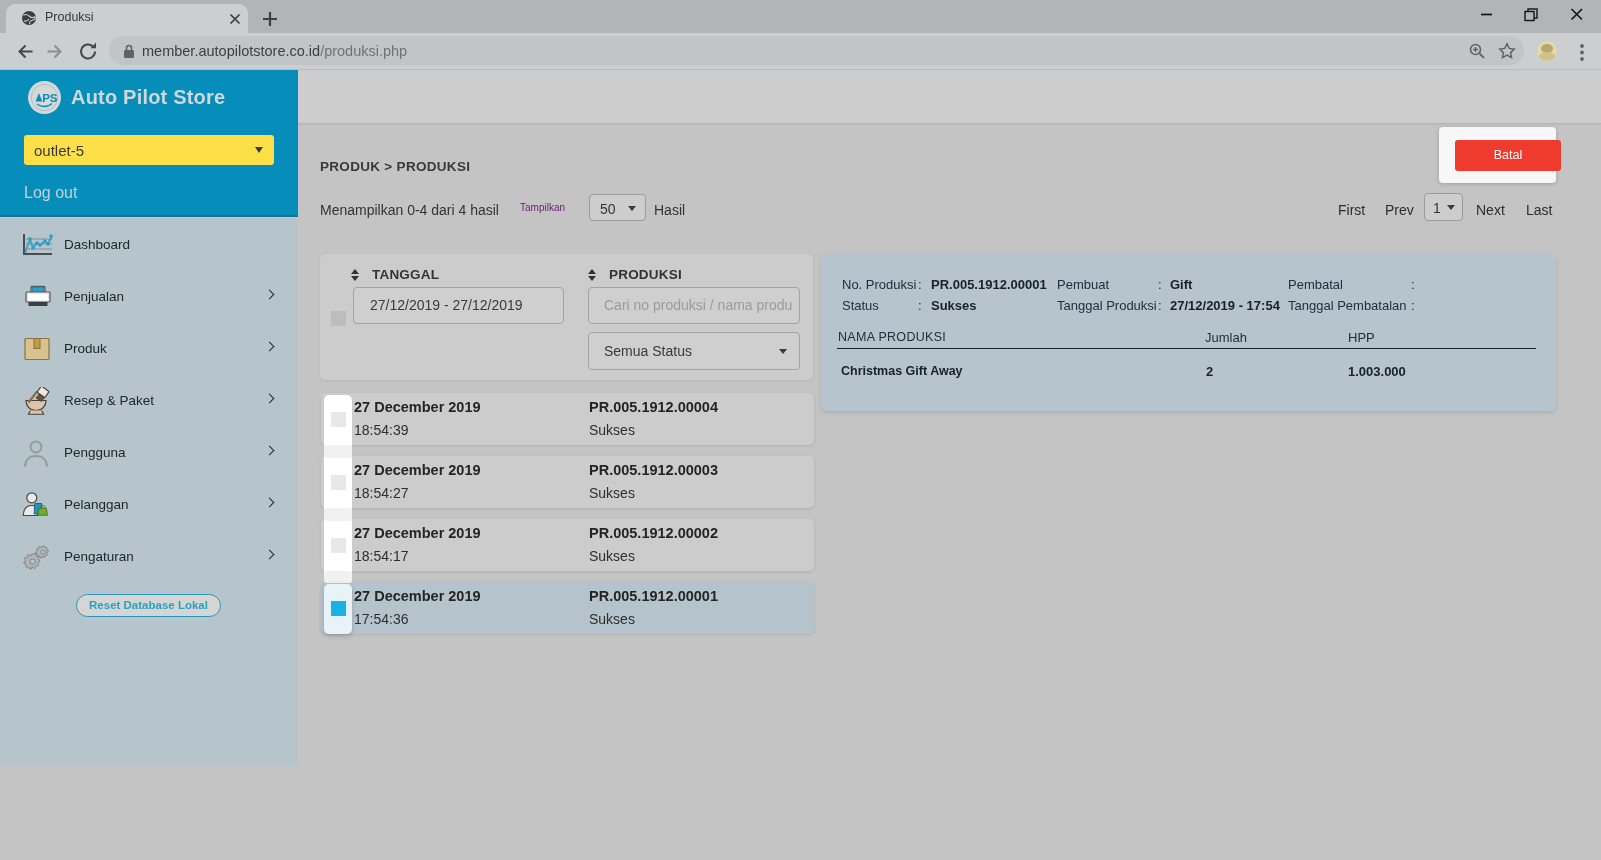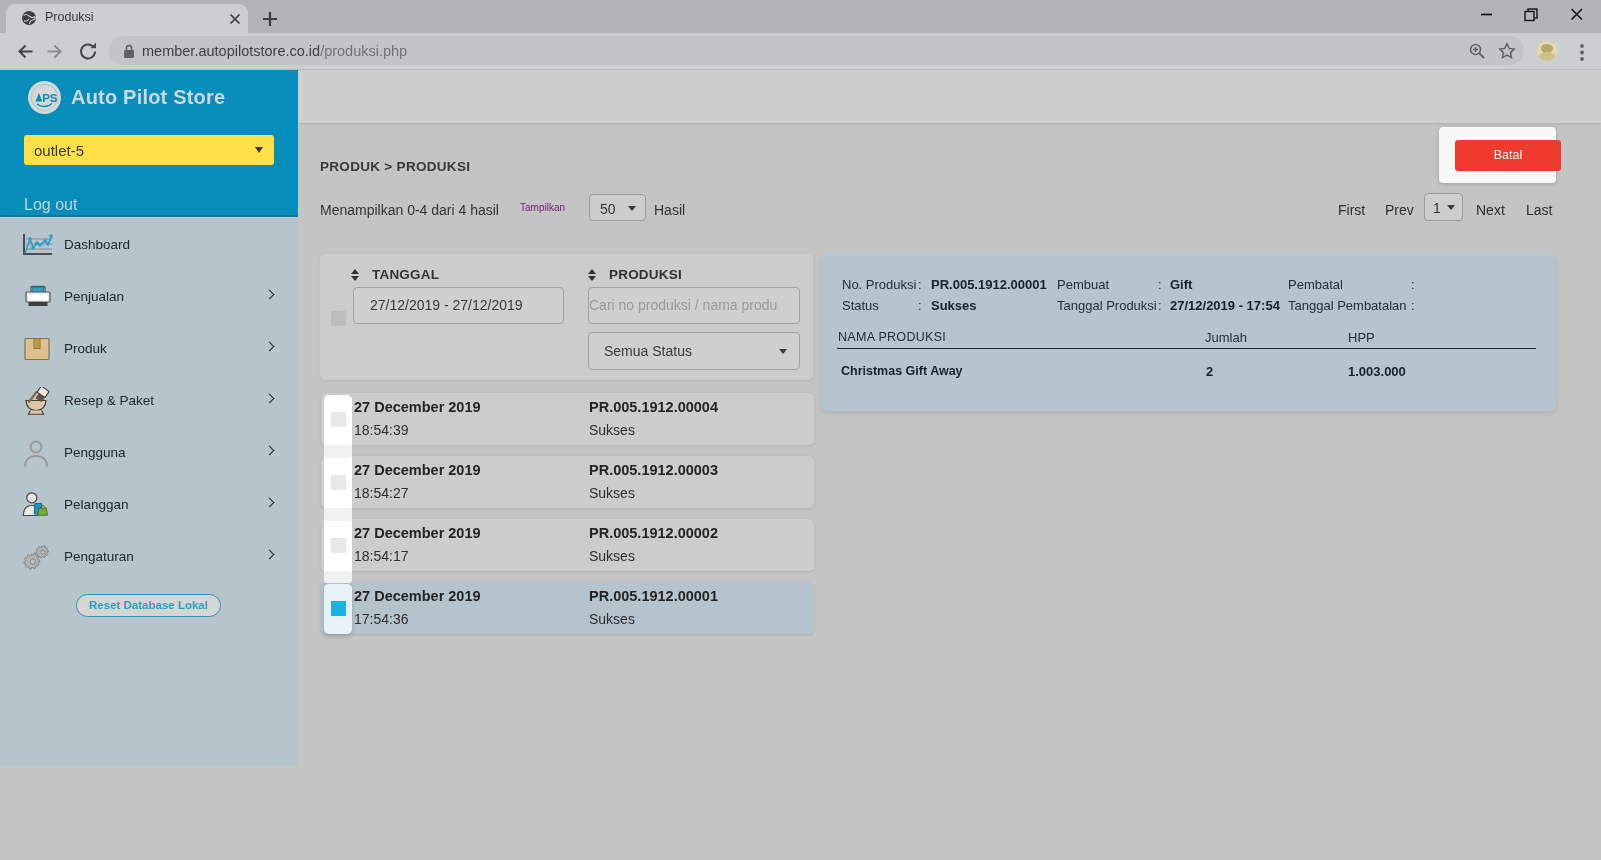--- a/index.html
+++ b/index.html
@@ -21,21 +21,21 @@
   
   #page { position:absolute; left:0; top:70px; width:1601px; height:790px; background:#c4c4c4; }
 
   
   #sidebar { position:absolute; left:0; top:0; width:298px; height:696px; background:#b6c4cb; }
   #sidehead { position:absolute; left:0; top:0; width:298px; height:145px; background:#078db9; }
   #brand { position:absolute; left:71px; top:16px; font-size:20px; font-weight:bold; color:#ccd8dc; letter-spacing:0.2px; }
   #outletsel { position:absolute; left:24px; top:65px; width:250px; height:30px; background:#fde047; border-radius:3px; }
   #outletsel .txt { position:absolute; left:10px; top:7px; font-size:15px; color:#3a3a3a; }
   #outletsel .arr { position:absolute; right:11px; top:12px; width:0; height:0; border-left:4.5px solid transparent; border-right:4.5px solid transparent; border-top:6px solid #3a3a3a; }
-  #logout { position:absolute; left:24px; top:114px; font-size:16px; color:#c5d2d7;margin-top:12px; }
+  #logout { position:absolute; left:24px; top:114px; font-size:16px; color:#c5d2d7; }
 
   .mitem { position:absolute; left:0; width:298px; height:30px; }
   .mitem .icon { position:absolute; left:22px; }
   .mitem .label { position:absolute; left:64px; top:7px; font-size:13.5px; color:#20282c; }
   .mitem .chev { position:absolute; left:266px; top:9px; width:7px; height:7px; border-right:1.8px solid #20282c; border-top:1.8px solid #20282c; transform:rotate(45deg); }
   #resetbtn { position:absolute; left:76px; top:524px; width:145px; height:23px; background:#d5d6d4; border:1.5px solid #2a96bb; border-radius:12px; color:#29a0c5; font-size:11.5px; font-weight:bold; text-align:center; line-height:20px; }
 
   
   #main { position:absolute; left:298px; top:0; width:1303px; height:790px; }
   #topband { position:absolute; left:0; top:0; width:1303px; height:53px; background:#cdcdcd; box-shadow:0 1px 2px rgba(0,0,0,0.10); }
@@ -257,21 +257,21 @@
       </div>
     <span class="pag" style="left:1178px">Next</span>
     <span class="pag" style="left:1228px">Last</span>
 
     <div id="filter">
       <span class="sorticon" style="left:31px;top:15px"></span>
       <span class="flabel" style="left:52px;top:13px">TANGGAL</span>
       <span class="sorticon" style="left:268px;top:15px"></span>
       <span class="flabel" style="left:289px;top:13px">PRODUKSI</span>
       <div class="finput" style="left:33px;top:33px;width:211px;height:37px;line-height:35px;padding-left:16px">27/12/2019 - 27/12/2019</div>
-      <div class="finput" style="left:268px;top:33px;width:212px;height:37px;line-height:35px;color:#9b9b9b">Cari no produksi / nama produ</div>
+      <div class="finput" style="left:268px;top:33px;width:212px;height:37px;line-height:35px;padding-left:15px;color:#9b9b9b">Cari no produksi / nama produ</div>
       <div class="finput" style="left:268px;top:78px;width:212px;height:38px;line-height:36px;padding-left:15px">Semua Status<span class="selarr" style="right:12px;top:16px"></span></div>
       <div class="cbox" style="left:11px;top:57px;background:#bdbdbd"></div>
     </div>
 
     <div class="row" style="top:323px">
       <span class="date">27 December 2019</span>
         <span class="time">18:54:39</span>
       <span class="prod">PR.005.1912.00004</span>
         <span class="stat">Sukses</span>
     </div>

